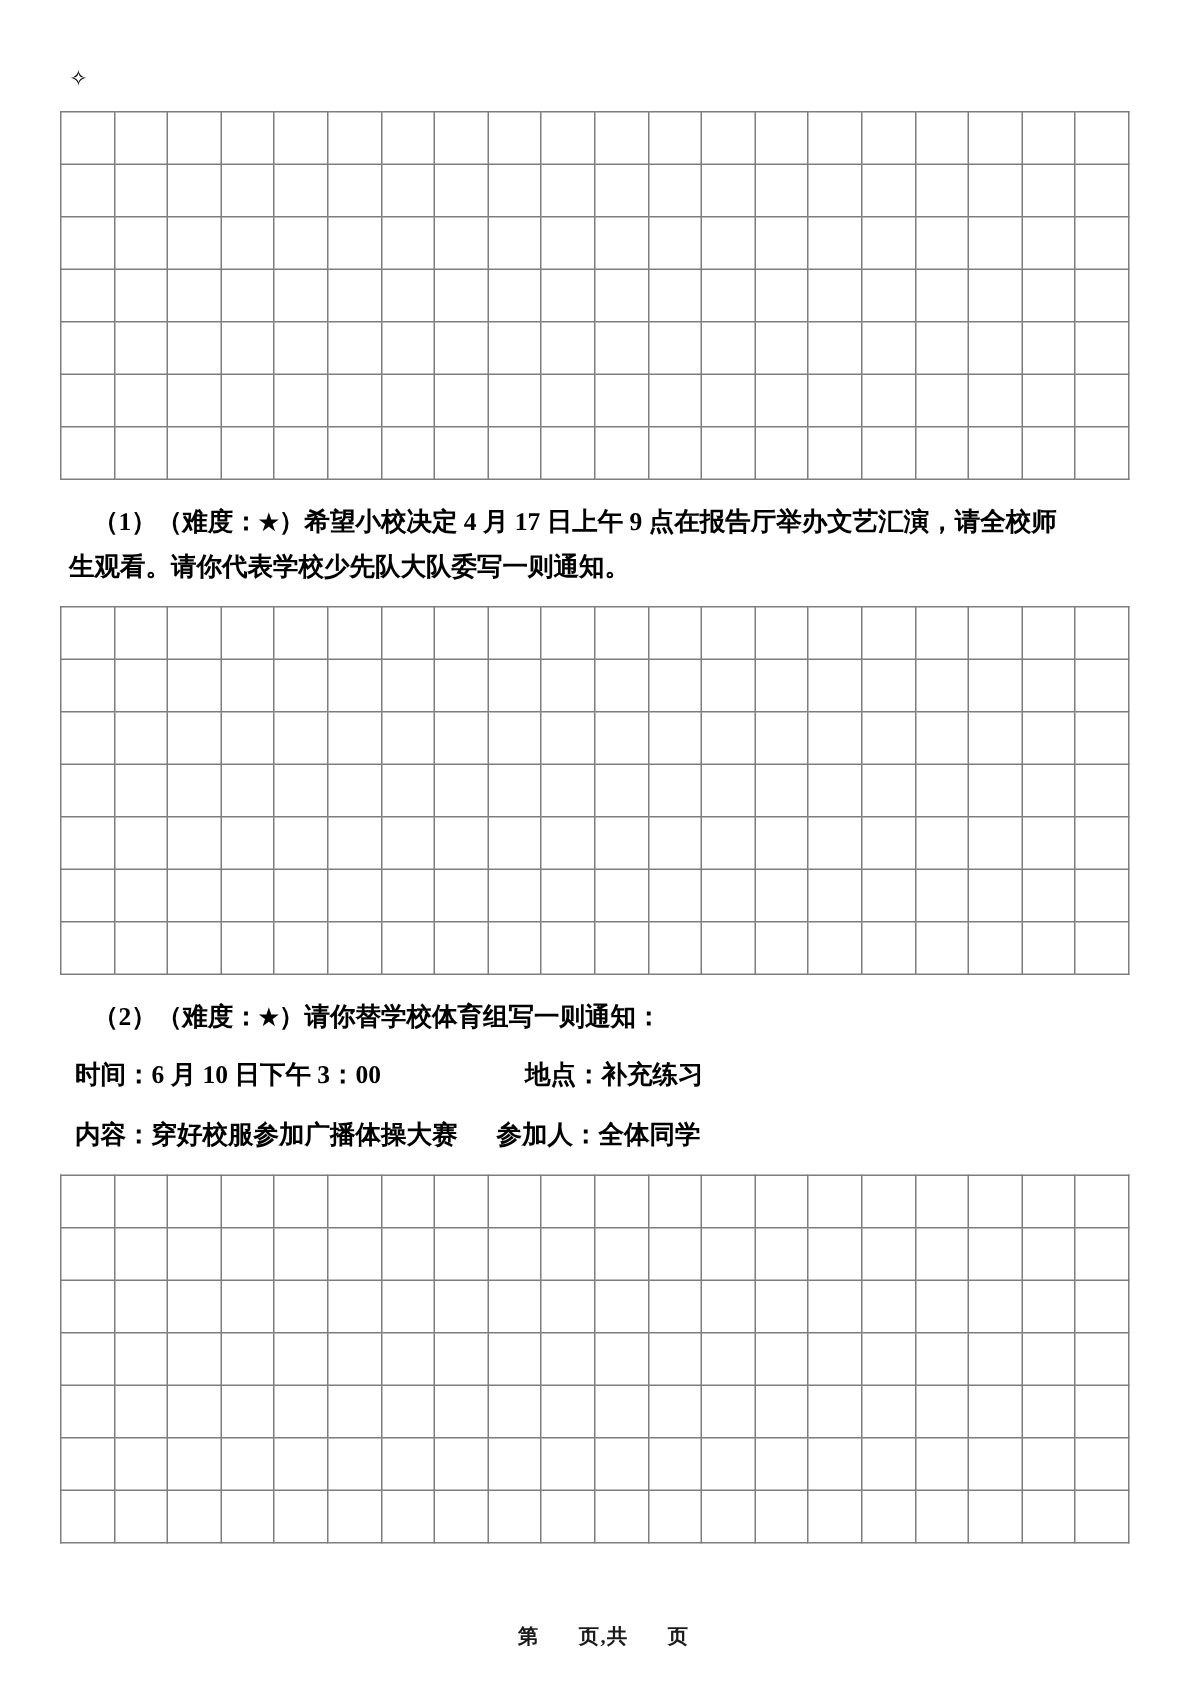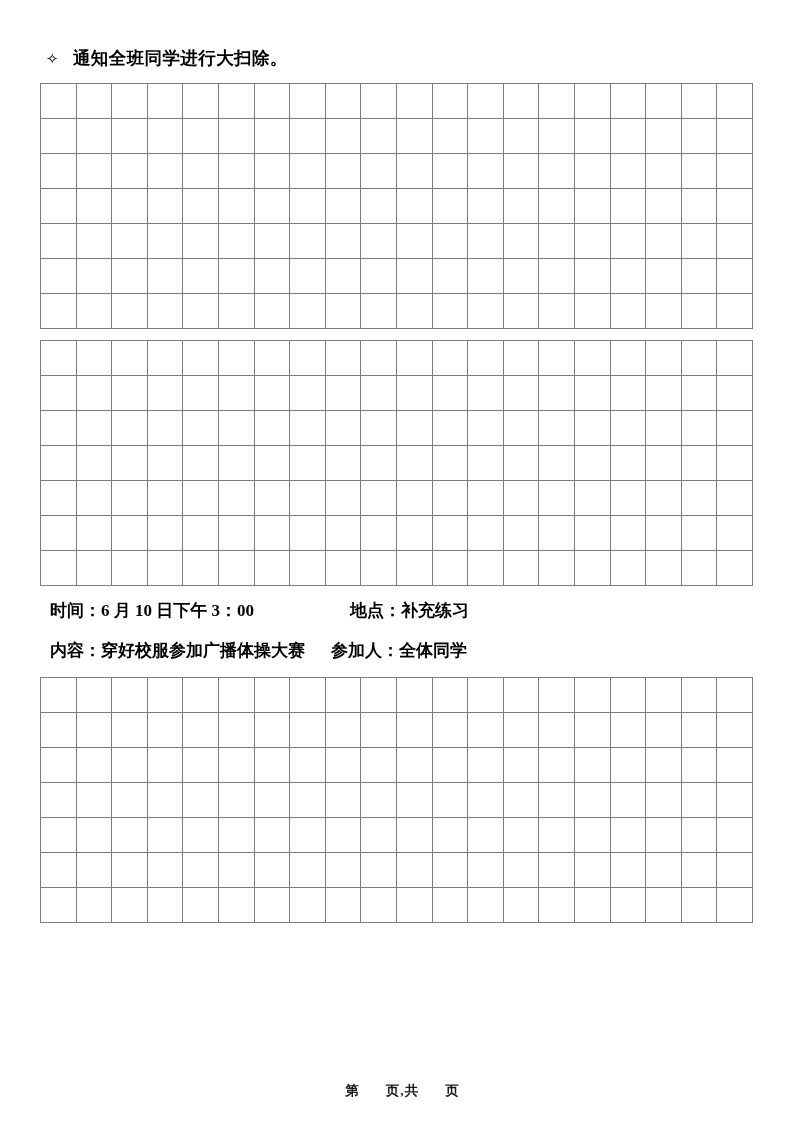--- a/index.html
+++ b/index.html
@@ -109,21 +109,20 @@
   }
   .footer .blank { display: inline-block; width: 26px; }
 </style>
 </head>
 <body>
 
 <div class="page">
 
   <div class="bullet-line">
     <span class="bullet-glyph">✧</span>
-    <span class="bullet-text">通知全班同学进行大扫除。</span>
   </div>
 
   <table class="grid grid-1">
     <tbody id="grid-body-0">
         <tr>
           <td></td>
           <td></td>
           <td></td>
           <td></td>
           <td></td>
@@ -272,20 +271,24 @@
           <td></td>
           <td></td>
           <td></td>
           <td></td>
           <td></td>
         </tr>
       </tbody>
   </table>
 
 
+  <div class="question">
+    <div class="q-line indent"><span>（1）</span><span>（难度：</span><span class="star">★</span><span>）</span><span>希望小校决定 4 月 17 日上午 9 点在报告厅举办文艺汇演，请全校师</span></div>
+    <div class="q-line"><span>生观看。请你代表学校少先队大队委写一则通知。</span></div>
+  </div>
 
   <table class="grid grid-2">
     <tbody id="grid-body-1">
         <tr>
           <td></td>
           <td></td>
           <td></td>
           <td></td>
           <td></td>
           <td></td>
@@ -432,20 +435,23 @@
           <td></td>
           <td></td>
           <td></td>
           <td></td>
           <td></td>
           <td></td>
         </tr>
       </tbody>
   </table>
 
+  <div class="question">
+    <div class="q-line indent"><span>（2）</span><span>（难度：</span><span class="star">★</span><span>）</span><span>请你替学校体育组写一则通知：</span></div>
+  </div>
 
   <div class="detail-line"><span>时间：</span><span>6 月 10 日下午 3：00</span><span style="display:inline-block;width:96px"></span><span>地点：</span><span>补充练习</span></div>
 
   <div class="detail-line"><span>内容：</span><span>穿好校服参加广播体操大赛</span><span style="display:inline-block;width:26px"></span><span>参加人：</span><span>全体同学</span></div>
 
   <table class="grid grid-3">
     <tbody id="grid-body-2">
         <tr>
           <td></td>
           <td></td>

